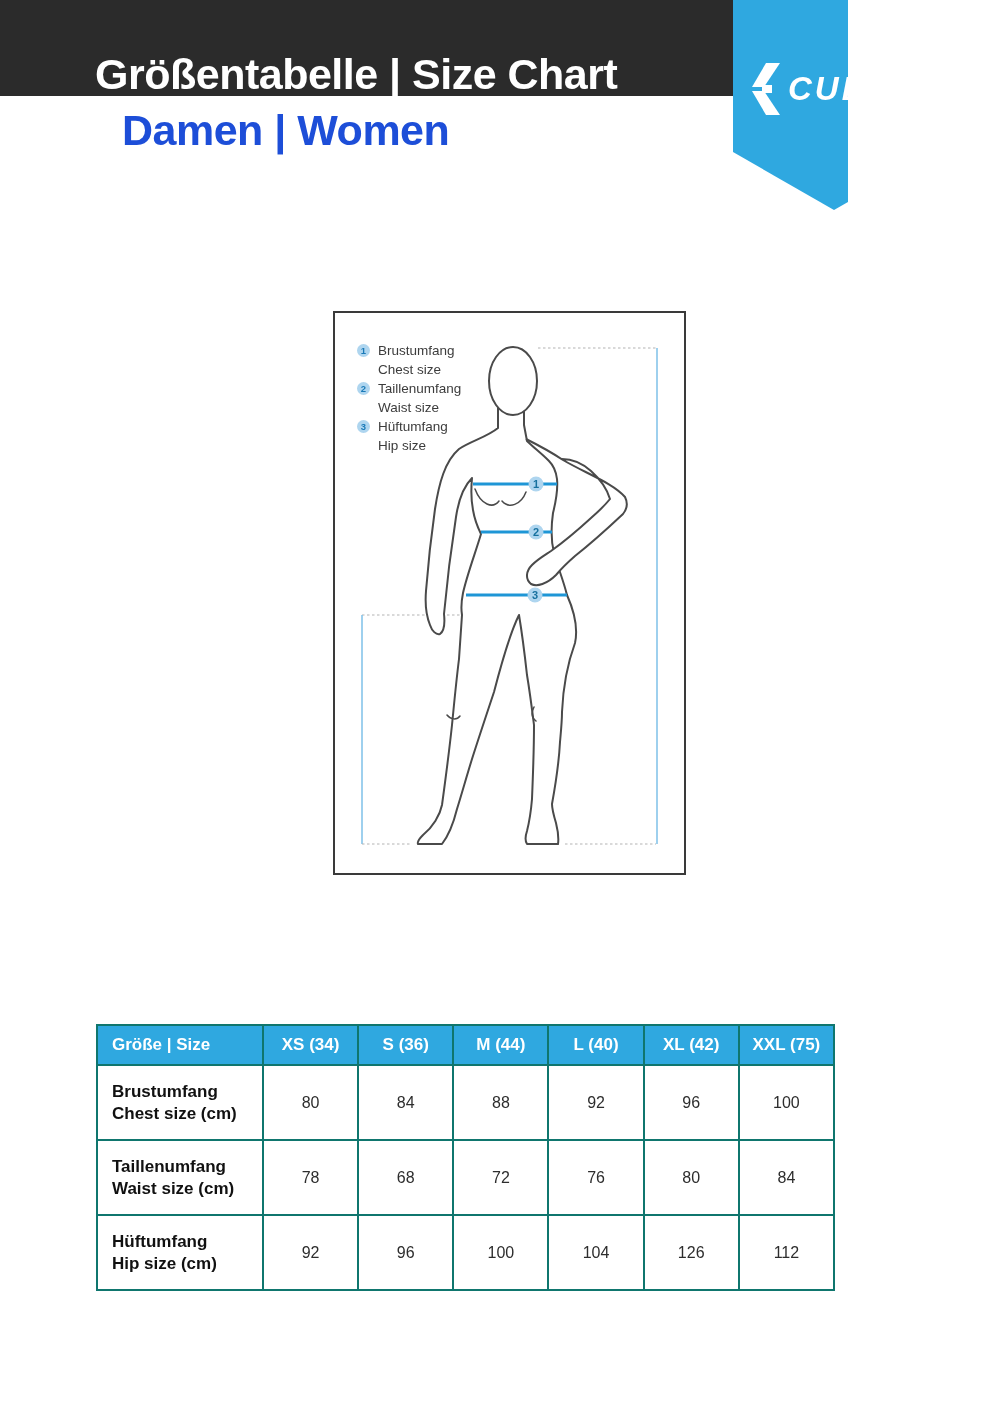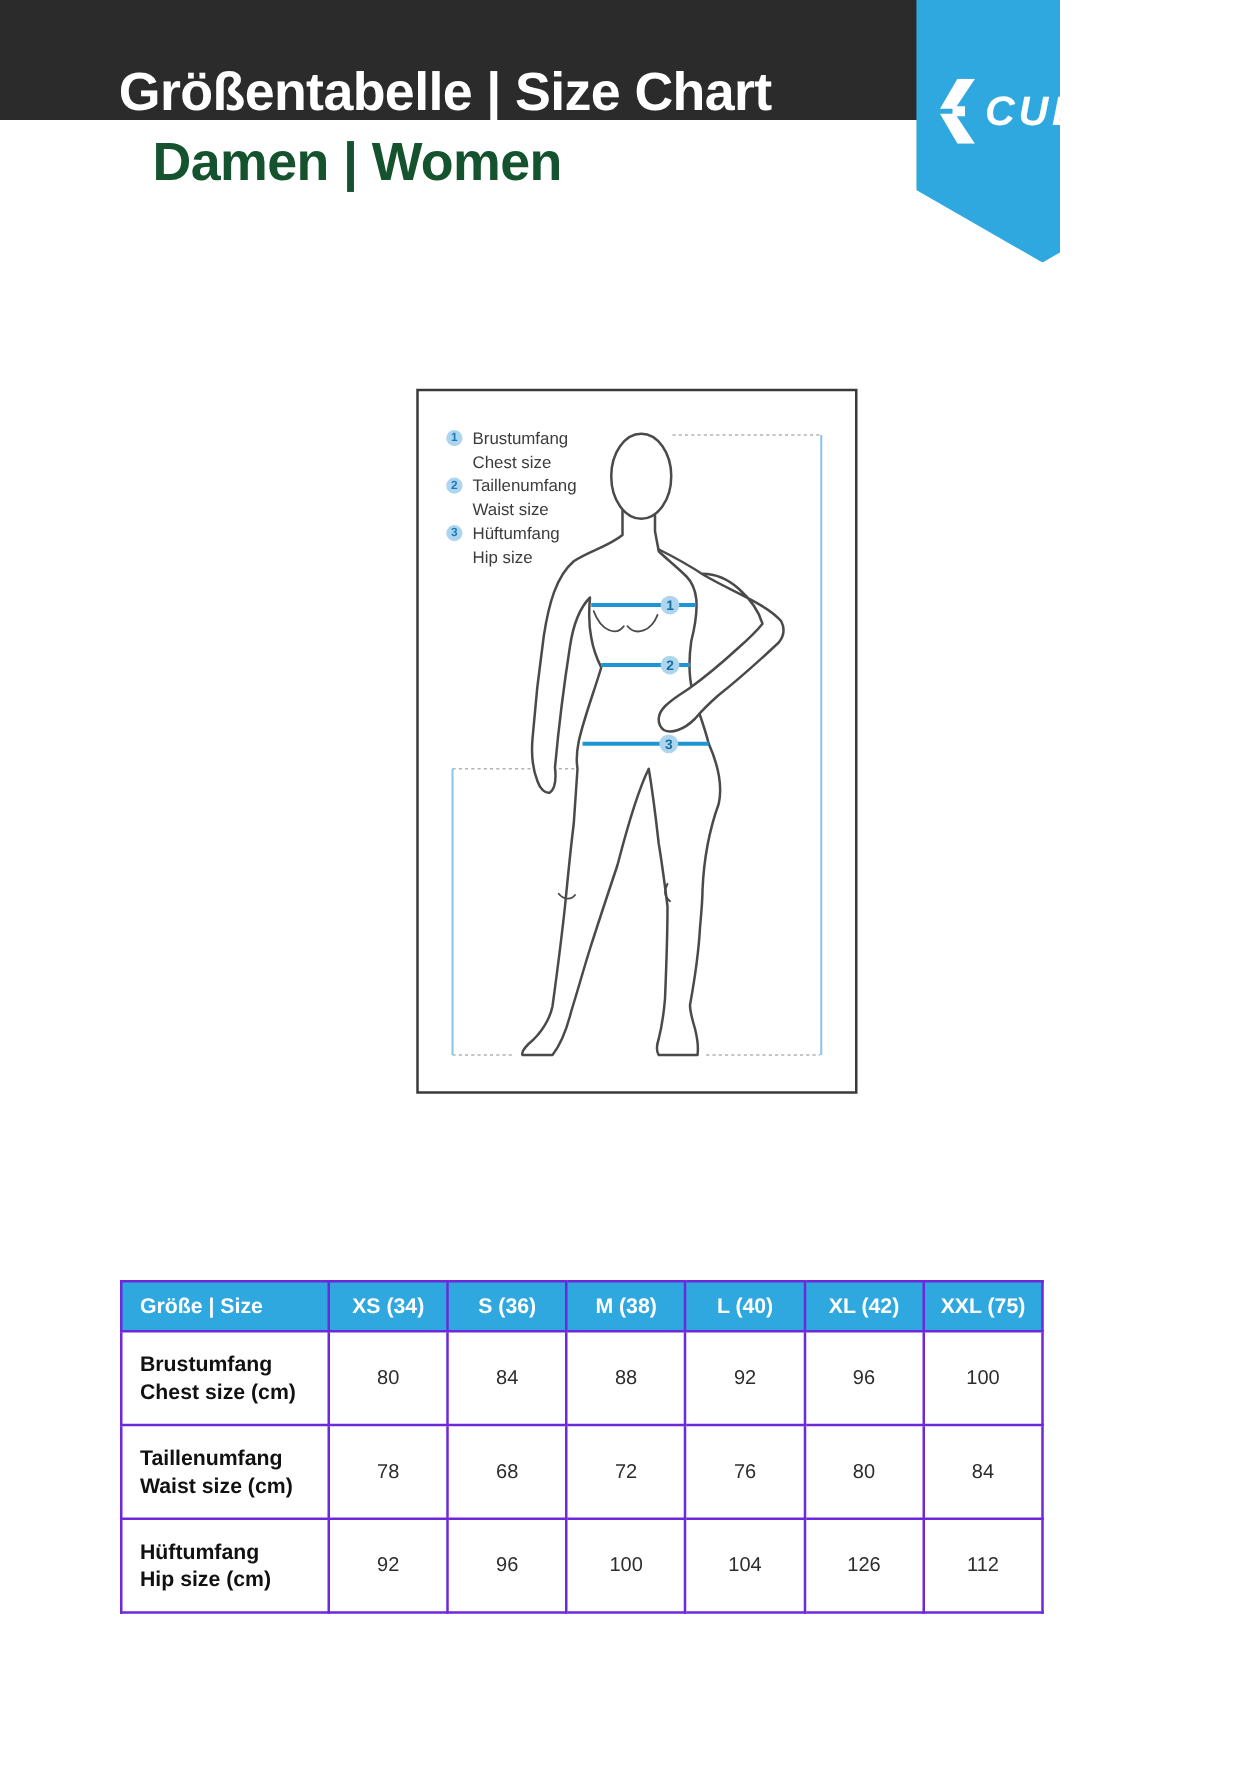--- a/index.html
+++ b/index.html
@@ -5,21 +5,21 @@
   html,body{margin:0;padding:0;background:#fff;}
   .page{position:relative;width:848px;height:1414px;background:#fff;overflow:hidden;
         font-family:"Liberation Sans",sans-serif;}
 
   
   .top-bar{position:absolute;left:0;top:0;width:1000px;height:96px;
            background:var(--dark-bar,#2b2b2b);}
   .page-title{position:absolute;left:95px;top:52px;font-size:43px;line-height:44px;
               font-weight:bold;color:#fff;letter-spacing:-0.5px;white-space:nowrap;}
   .page-subtitle{position:absolute;left:122px;top:108px;font-size:43px;line-height:44px;
-              font-weight:bold;color:#14532d;letter-spacing:-0.5px;white-space:nowrap;}
+              font-weight:bold;color:#1d4ed8;letter-spacing:-0.5px;white-space:nowrap;}
 
   
   .ribbon{position:absolute;left:733px;top:0;width:202px;height:210px;}
   .logo-row{position:absolute;left:752px;top:64px;width:170px;height:50px;
             display:flex;align-items:center;gap:6px;}
   .logo-text{color:#fff;font-weight:bold;font-style:italic;font-size:33px;
              letter-spacing:3px;line-height:50px;}
 
   
   .figure-box{position:absolute;left:333px;top:311px;width:353px;height:564px;
@@ -37,21 +37,21 @@
   .m-line{stroke:var(--line-blue,#1e96d6);stroke-width:3.2;}
   .m-circle{fill:#aed5ef;}
   .m-num{fill:#17719f;font-size:11px;font-weight:bold;text-anchor:middle;
          font-family:"Liberation Sans",sans-serif;}
   .guide-blue{stroke:var(--guide-blue,#86c5ea);stroke-width:1.6;fill:none;}
   .guide-dot{stroke:#b3b3b3;stroke-width:1.2;stroke-dasharray:2.5 2.5;fill:none;}
 
   
   .size-table{position:absolute;left:96px;top:1024px;width:739px;
               border-collapse:collapse;table-layout:fixed;}
-  .size-table th,.size-table td{border:2px solid #6d28d9;}
+  .size-table th,.size-table td{border:2px solid #0f766e;}
   .size-table thead th{background:var(--accent,#2fa8e0);color:#fff;font-size:17px;
               font-weight:bold;height:38px;text-align:center;padding:0;}
   .size-table thead th.rowhead{text-align:left;padding-left:14px;}
   .size-table col.c-label{width:166px;}
   .size-table tbody th{height:71px;text-align:left;padding-left:14px;
               font-size:17px;line-height:22px;color:#111;font-weight:bold;}
   .size-table tbody td{height:71px;text-align:center;font-size:16px;
               font-weight:normal;color:#2d2d2d;}
 </style>
 </head>
@@ -199,21 +199,21 @@
         <col>
         <col>
         <col>
         <col>
     </colgroup>
     <thead>
       <tr>
         <th class="rowhead">Größe | Size</th>
         <th>XS (34)</th>
         <th>S (36)</th>
-        <th>M (38)</th>
+        <th>M (44)</th>
         <th>L (40)</th>
         <th>XL (42)</th>
         <th>XXL (75)</th>
       </tr>
     </thead>
     <tbody>
       <tr>
         <th>
           <div>Brustumfang</div>
           <div>Chest size (cm)</div>

